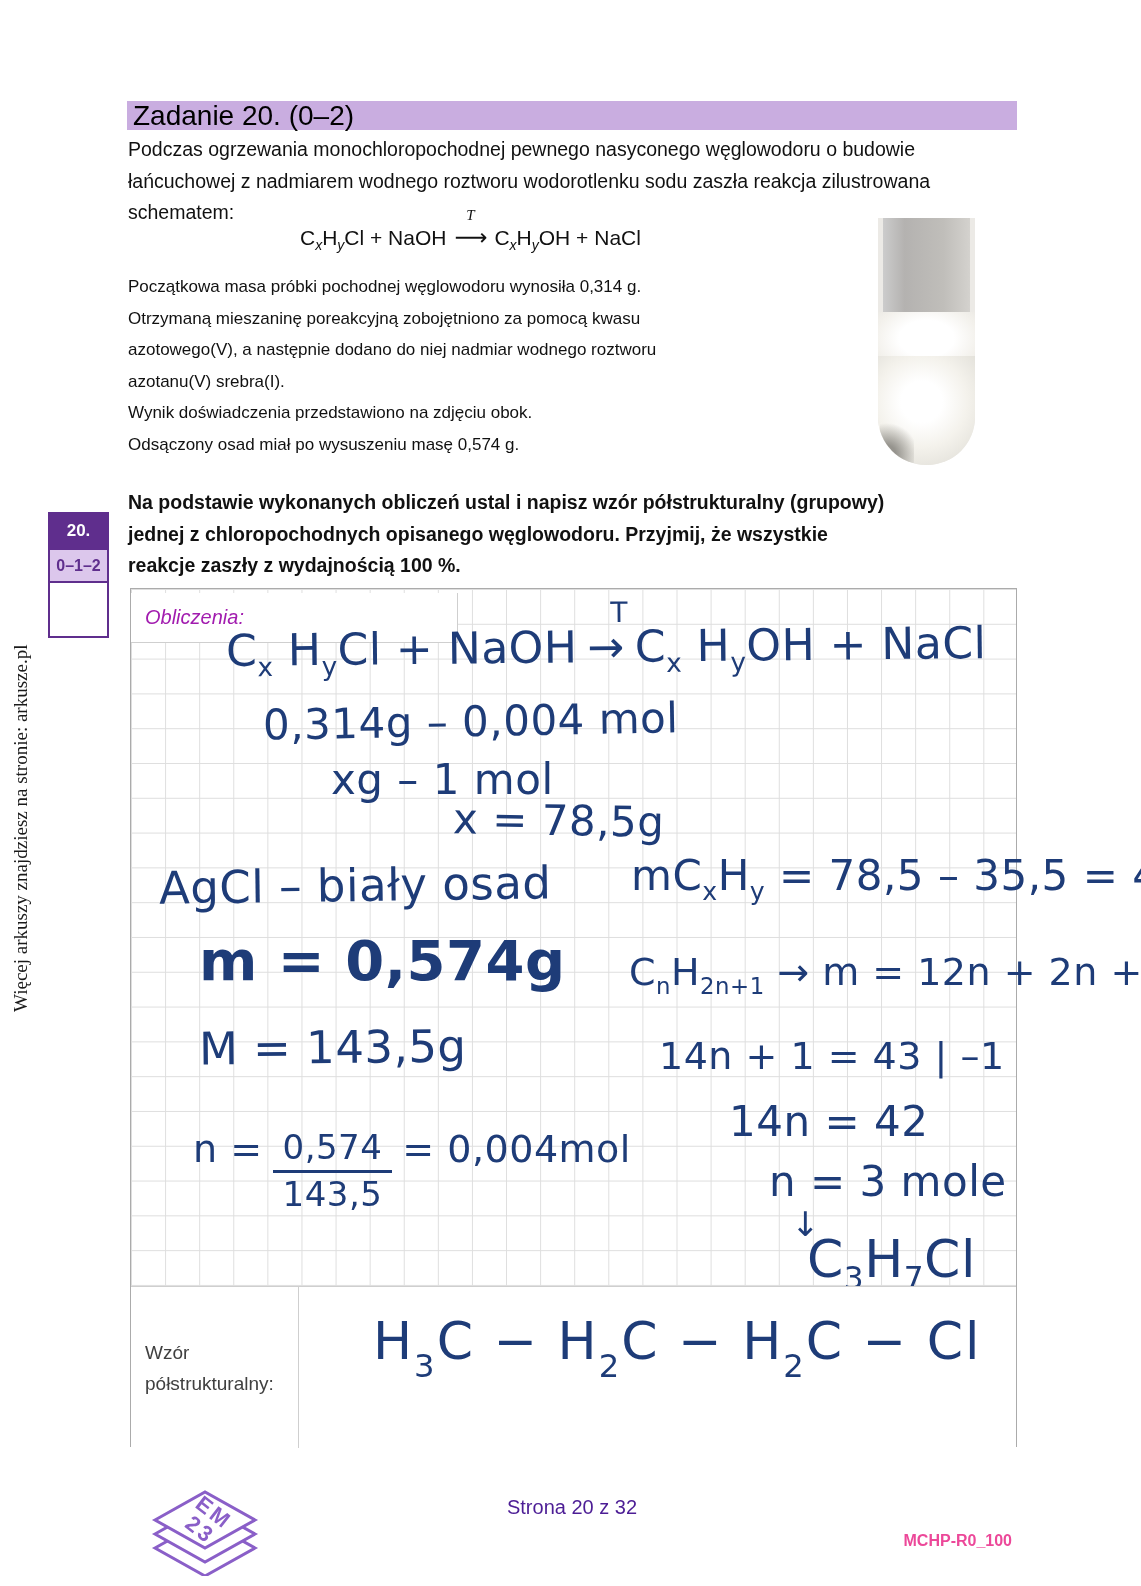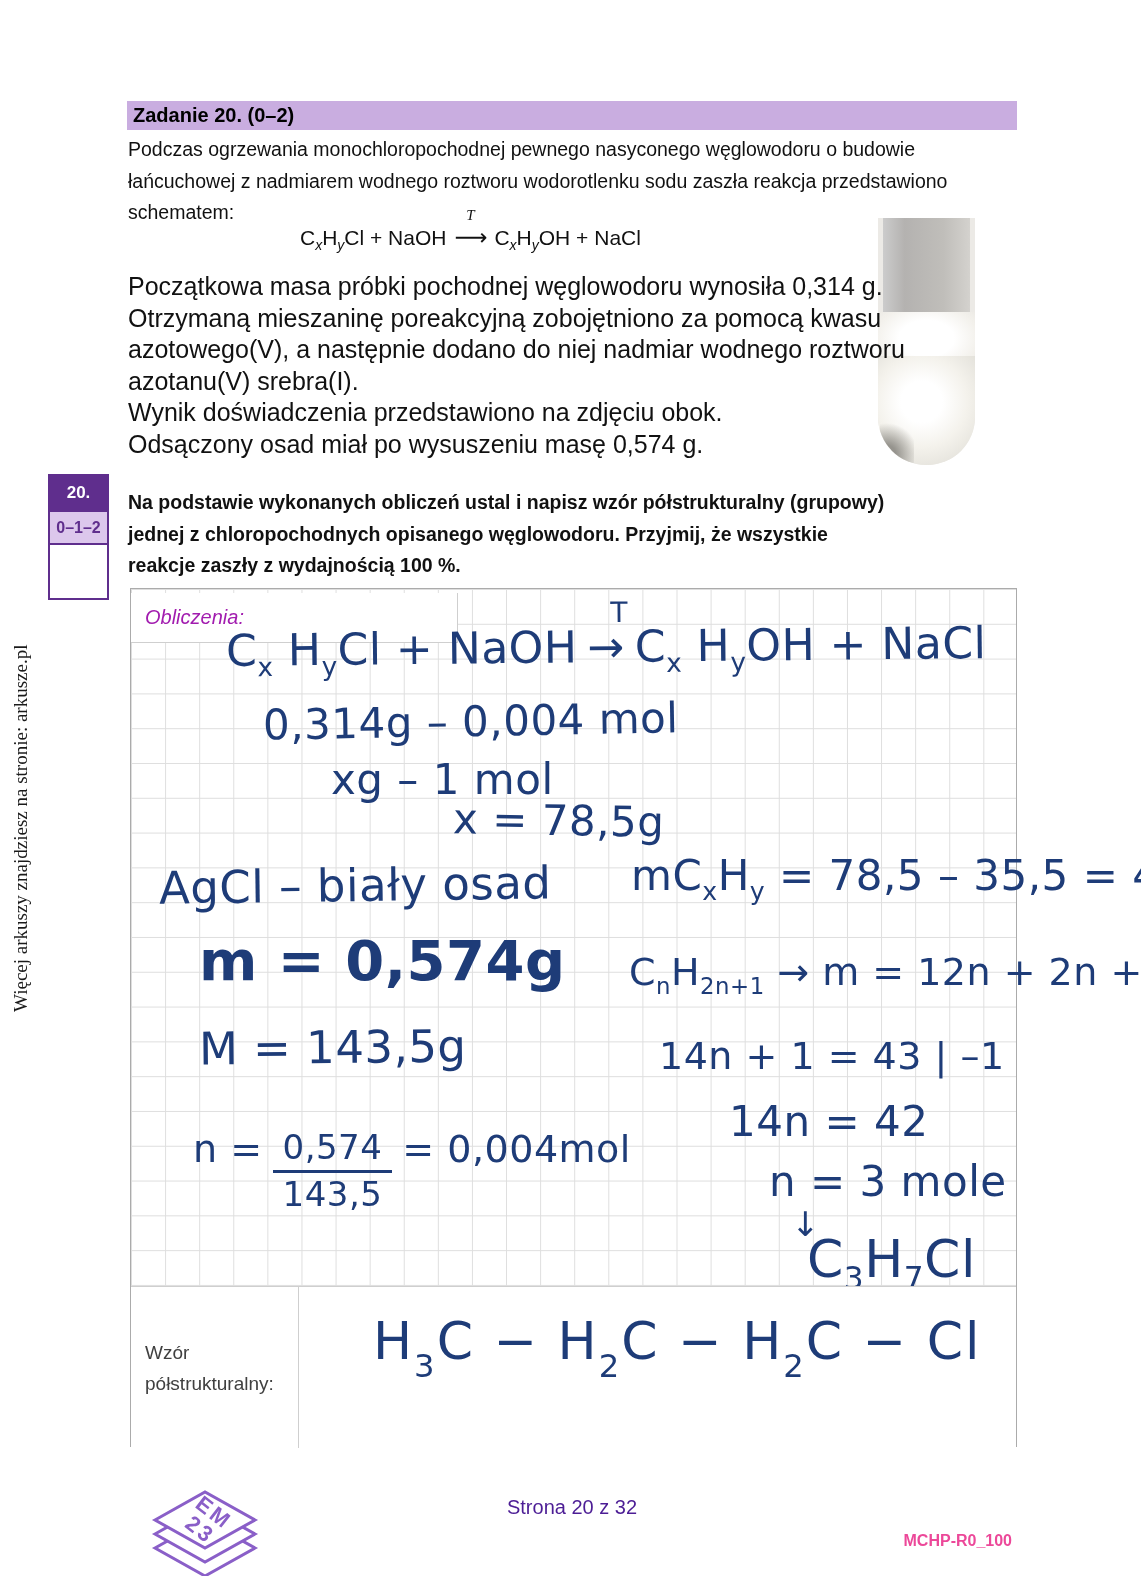--- a/index.html
+++ b/index.html
@@ -9,21 +9,21 @@
   }
   
   .side-note {
     position:absolute; left:10px; top:1012px; transform-origin:top left;
     transform:rotate(-90deg); white-space:nowrap;
     font-family:"Liberation Serif", serif; font-size:19px; color:#1a1a1a;
   }
   
   .task-header {
     position:absolute; left:127px; top:101px; width:890px; height:29px;
-    background:#c9ade0; font-size:20px; font-weight:bold; color:#000;
+    background:#c9ade0; font-size:28px; font-weight:normal; color:#000;
     display:flex; align-items:center; padding-left:6px; box-sizing:border-box;
   }
   .intro { position:absolute; left:128px; top:134px; width:890px; font-size:19.5px; line-height:31.5px; }
   
   .equation { position:absolute; left:300px; top:224px; font-size:21px; white-space:nowrap; }
   .equation sub { font-style:italic; font-size:14px; }
   .eq-arrow { position:relative; display:inline-block; padding:0 8px; }
   .eq-arrow-t {
     position:absolute; top:-17px; left:50%; transform:translateX(-50%);
     font-family:"Liberation Serif", serif; font-style:italic; font-size:15px;
@@ -43,23 +43,23 @@
     background:radial-gradient(ellipse at 50% 45%, #ffffff 40%, #f3f1ec 75%, #e9e7e2 100%);
   }
   .tube-precip {
     position:absolute; top:56%; left:0; right:0; bottom:0;
     background:radial-gradient(circle at 45% 42%, #ffffff 25%, #f4f2ec 55%, #e1dfd8 90%);
   }
   .tube-shadow {
     position:absolute; left:2px; bottom:2px; width:34px; height:44px;
     background:radial-gradient(circle at 20% 80%, #96948e 20%, transparent 70%);
   }
-  .body-text { position:absolute; left:128px; top:271px; width:800px; font-size:25px; line-height:31.5px; }
-  
-  .marker { position:absolute; left:48px; top:474px; width:57px; border:2px solid #5f2e8d; }
+  .body-text { position:absolute; left:128px; top:271px; width:800px; font-size:17px; line-height:31.5px; }
+  
+  .marker { position:absolute; left:48px; top:512px; width:57px; border:2px solid #5f2e8d; }
   .marker-number { height:34px; background:#5f2e8d; color:#fff; font-weight:bold; font-size:17px;
     display:flex; align-items:center; justify-content:center; }
   .marker-points { height:31px; background:#dcc7ec; color:#5f2e8d; font-weight:bold; font-size:16px;
     display:flex; align-items:center; justify-content:center; border-top:2px solid #5f2e8d; }
   .marker-empty { height:53px; background:#fff; border-top:2px solid #5f2e8d; }
   .prompt { position:absolute; left:128px; top:487px; width:900px; font-size:19.5px; line-height:31.5px; font-weight:bold; }
   
   .answer-box { position:absolute; left:130px; top:588px; width:887px; height:859px; border:1px solid #ababab; box-sizing:border-box; background:#fff; }
   .grid-area {
     position:absolute; left:0; top:0; right:0; height:697px; background-color:#fff;
@@ -120,21 +120,21 @@
 <body>
 
 <div class="page">
 
   <div class="side-note">Więcej arkuszy znajdziesz na stronie: arkusze.pl</div>
 
   <div class="task-header">Zadanie 20. (0–2)</div>
 
   <div class="intro">
     <div>Podczas ogrzewania monochloropochodnej pewnego nasyconego węglowodoru o budowie</div>
-    <div>łańcuchowej z nadmiarem wodnego roztworu wodorotlenku sodu zaszła reakcja przedstawiono</div>
+    <div>łańcuchowej z nadmiarem wodnego roztworu wodorotlenku sodu zaszła reakcja zilustrowana</div>
     <div>schematem:</div>
   </div>
 
   <div class="equation">
     <span>C<sub>x</sub>H<sub>y</sub>Cl + NaOH</span><span class="eq-arrow"><span class="eq-arrow-t">T</span><span class="eq-arrow-glyph">⟶</span></span><span>C<sub>x</sub>H<sub>y</sub>OH + NaCl</span>
   </div>
 
   <div class="tube">
     <div class="tube-liquid"></div>
     <div class="tube-cloud"></div>

